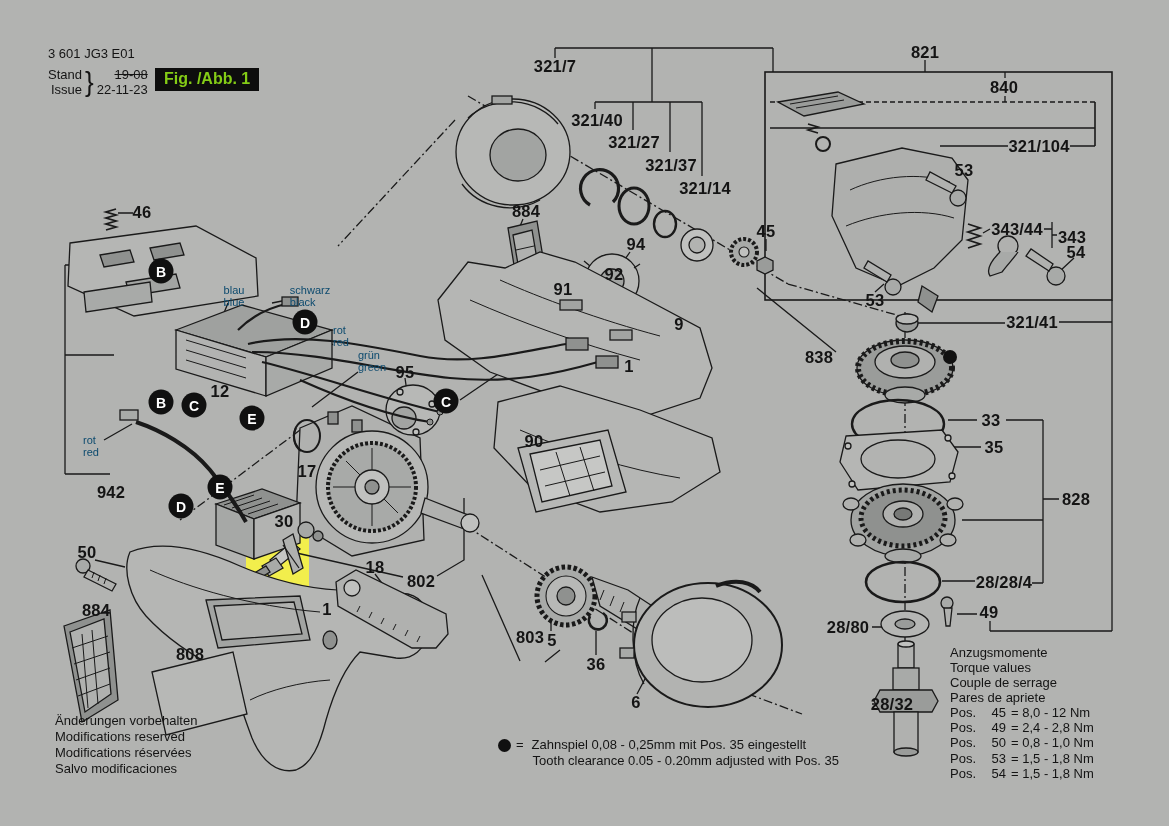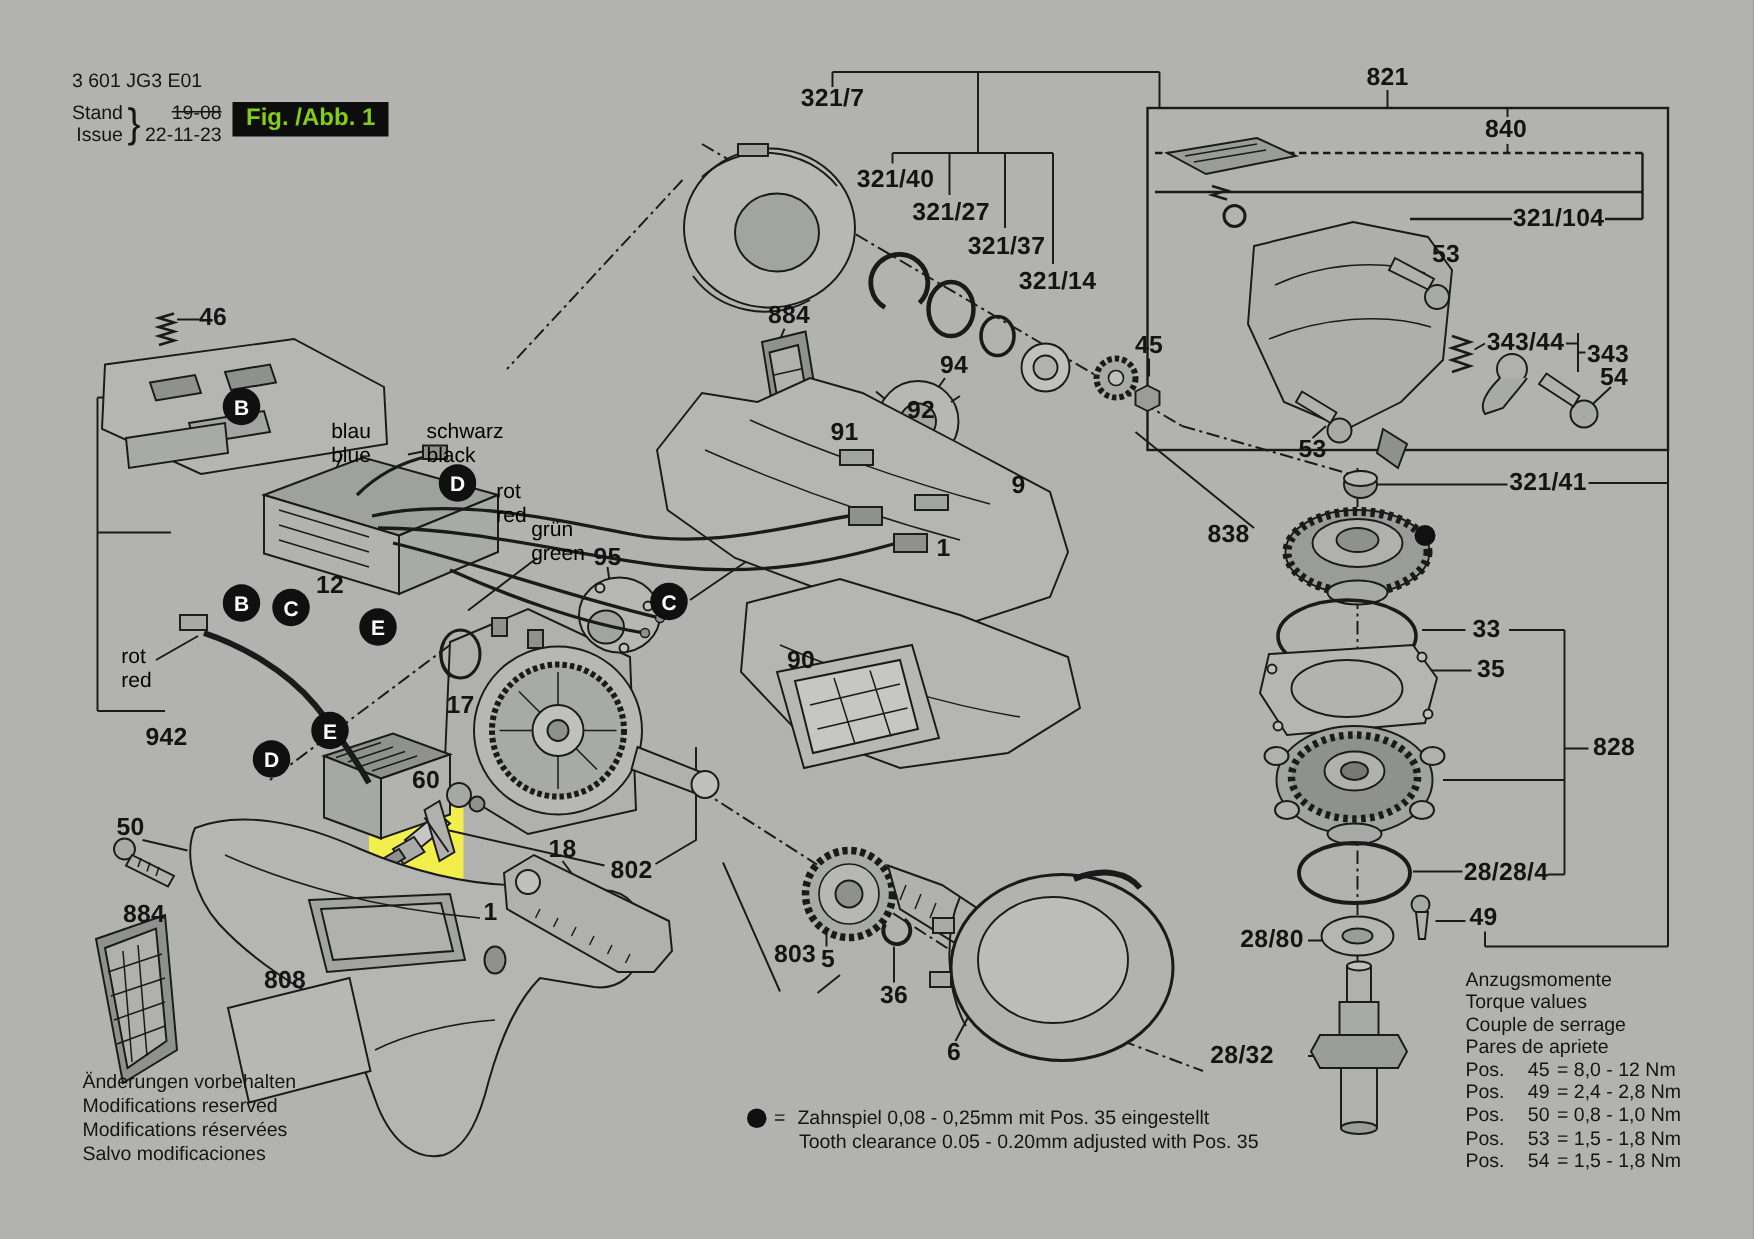--- a/index.html
+++ b/index.html
@@ -4,37 +4,37 @@
 <style>
   html,body{margin:0;padding:0;background:#8a8c8a;}
   #stage{position:relative;width:1169px;height:826px;background:#b2b3b1;overflow:hidden;
          font-family:Liberation Sans, sans-serif;color:#141414;}
   #stage svg{position:absolute;left:0;top:0;}
   .callout{position:absolute;transform:translate(-50%,-50%);font-weight:bold;font-size:16.5px;
            white-space:nowrap;color:#141414;letter-spacing:.2px;}
   .letter{position:absolute;transform:translate(-50%,-50%);width:25px;height:25px;border-radius:50%;
           background:#101010;color:#fff;display:flex;align-items:center;justify-content:center;
           font-weight:bold;font-size:14px;}
-  .wire{position:absolute;transform:translate(-50%,-50%);font-size:14px;line-height:1.12;color:#000000;}
+  .wire{position:absolute;transform:translate(-50%,-50%);font-size:11px;line-height:1.12;color:#0c4a6e;}
   .header{position:absolute;left:48px;top:46px;font-size:13px;}
   .code-line{margin-bottom:6px;}
   .si{display:flex;align-items:center;text-align:right;}
   .si-col{display:flex;flex-direction:column;line-height:1.1;}
   .brace{font-size:26px;font-weight:400;margin:0 3px;transform:scaleY(1.05);}
   .struck{text-decoration:line-through;}
   .figbox{position:absolute;left:155px;top:68px;background:#0d0d0d;color:#fff;font-weight:bold;
           font-size:16px;padding:2px 9px 3px 9px;}
   .reserved{position:absolute;left:55px;top:713px;font-size:13px;line-height:1.22;}
   .legend{position:absolute;left:498px;top:737px;font-size:13px;display:flex;align-items:flex-start;}
   .legend .dot{width:13px;height:13px;border-radius:50%;background:#101010;display:inline-block;
                margin-top:2px;margin-right:5px;}
   .legend .eq{margin-right:8px;}
   .legend-lines div{line-height:1.2;}
   .legend-lines div:nth-child(2){margin-left:1px;}
-  .torque{position:absolute;left:977px;top:645px;font-size:13px;line-height:1.16;}
+  .torque{position:absolute;left:950px;top:645px;font-size:13px;line-height:1.16;}
   .trow{display:flex;}
   .trow .pos{width:36px;}
   .trow .num{width:20px;text-align:right;margin-right:5px;}
 </style>
 </head>
 <body>
 
 <div id="stage" style="background: rgb(178, 179, 177);">
 
 <svg width="1169" height="826" viewBox="0 0 1169 826">
@@ -389,38 +389,38 @@
       <div class="callout" style="left: 530px; top: 637px;">803</div>
       <div class="callout" style="left: 596px; top: 664px;">36</div>
       <div class="callout" style="left: 636px; top: 702px;">6</div>
       <div class="callout" style="left: 142px; top: 212px;">46</div>
       <div class="callout" style="left: 220px; top: 391px;">12</div>
       <div class="callout" style="left: 111px; top: 492px;">942</div>
       <div class="callout" style="left: 87px; top: 552px;">50</div>
       <div class="callout" style="left: 96px; top: 610px;">884</div>
       <div class="callout" style="left: 190px; top: 654px;">808</div>
       <div class="callout" style="left: 327px; top: 609px;">1</div>
-      <div class="callout" style="left: 284px; top: 521px;">60</div>
+      <div class="callout" style="left: 284px; top: 521px;">30</div>
       <div class="callout" style="left: 925px; top: 52px;">821</div>
       <div class="callout" style="left: 1004px; top: 87px;">840</div>
       <div class="callout" style="left: 1039px; top: 146px;">321/104</div>
       <div class="callout" style="left: 964px; top: 170px;">53</div>
       <div class="callout" style="left: 1017px; top: 229px;">343/44</div>
       <div class="callout" style="left: 1072px; top: 237px;">343</div>
       <div class="callout" style="left: 1076px; top: 252px;">54</div>
       <div class="callout" style="left: 875px; top: 300px;">53</div>
       <div class="callout" style="left: 1032px; top: 322px;">321/41</div>
       <div class="callout" style="left: 819px; top: 357px;">838</div>
       <div class="callout" style="left: 991px; top: 420px;">33</div>
       <div class="callout" style="left: 994px; top: 447px;">35</div>
       <div class="callout" style="left: 1076px; top: 499px;">828</div>
       <div class="callout" style="left: 1004px; top: 582px;">28/28/4</div>
       <div class="callout" style="left: 989px; top: 612px;">49</div>
       <div class="callout" style="left: 848px; top: 627px;">28/80</div>
-      <div class="callout" style="left: 828px; top: 704px;">28/32</div>
+      <div class="callout" style="left: 892px; top: 704px;">28/32</div>
     </div>
   <div id="letters">
       <div class="letter" style="left: 161px; top: 271px;">B</div>
       <div class="letter" style="left: 305px; top: 322px;">D</div>
       <div class="letter" style="left: 161px; top: 402px;">B</div>
       <div class="letter" style="left: 194px; top: 405px;">C</div>
       <div class="letter" style="left: 252px; top: 418px;">E</div>
       <div class="letter" style="left: 446px; top: 401px;">C</div>
       <div class="letter" style="left: 220px; top: 487px;">E</div>
       <div class="letter" style="left: 181px; top: 506px;">D</div>

